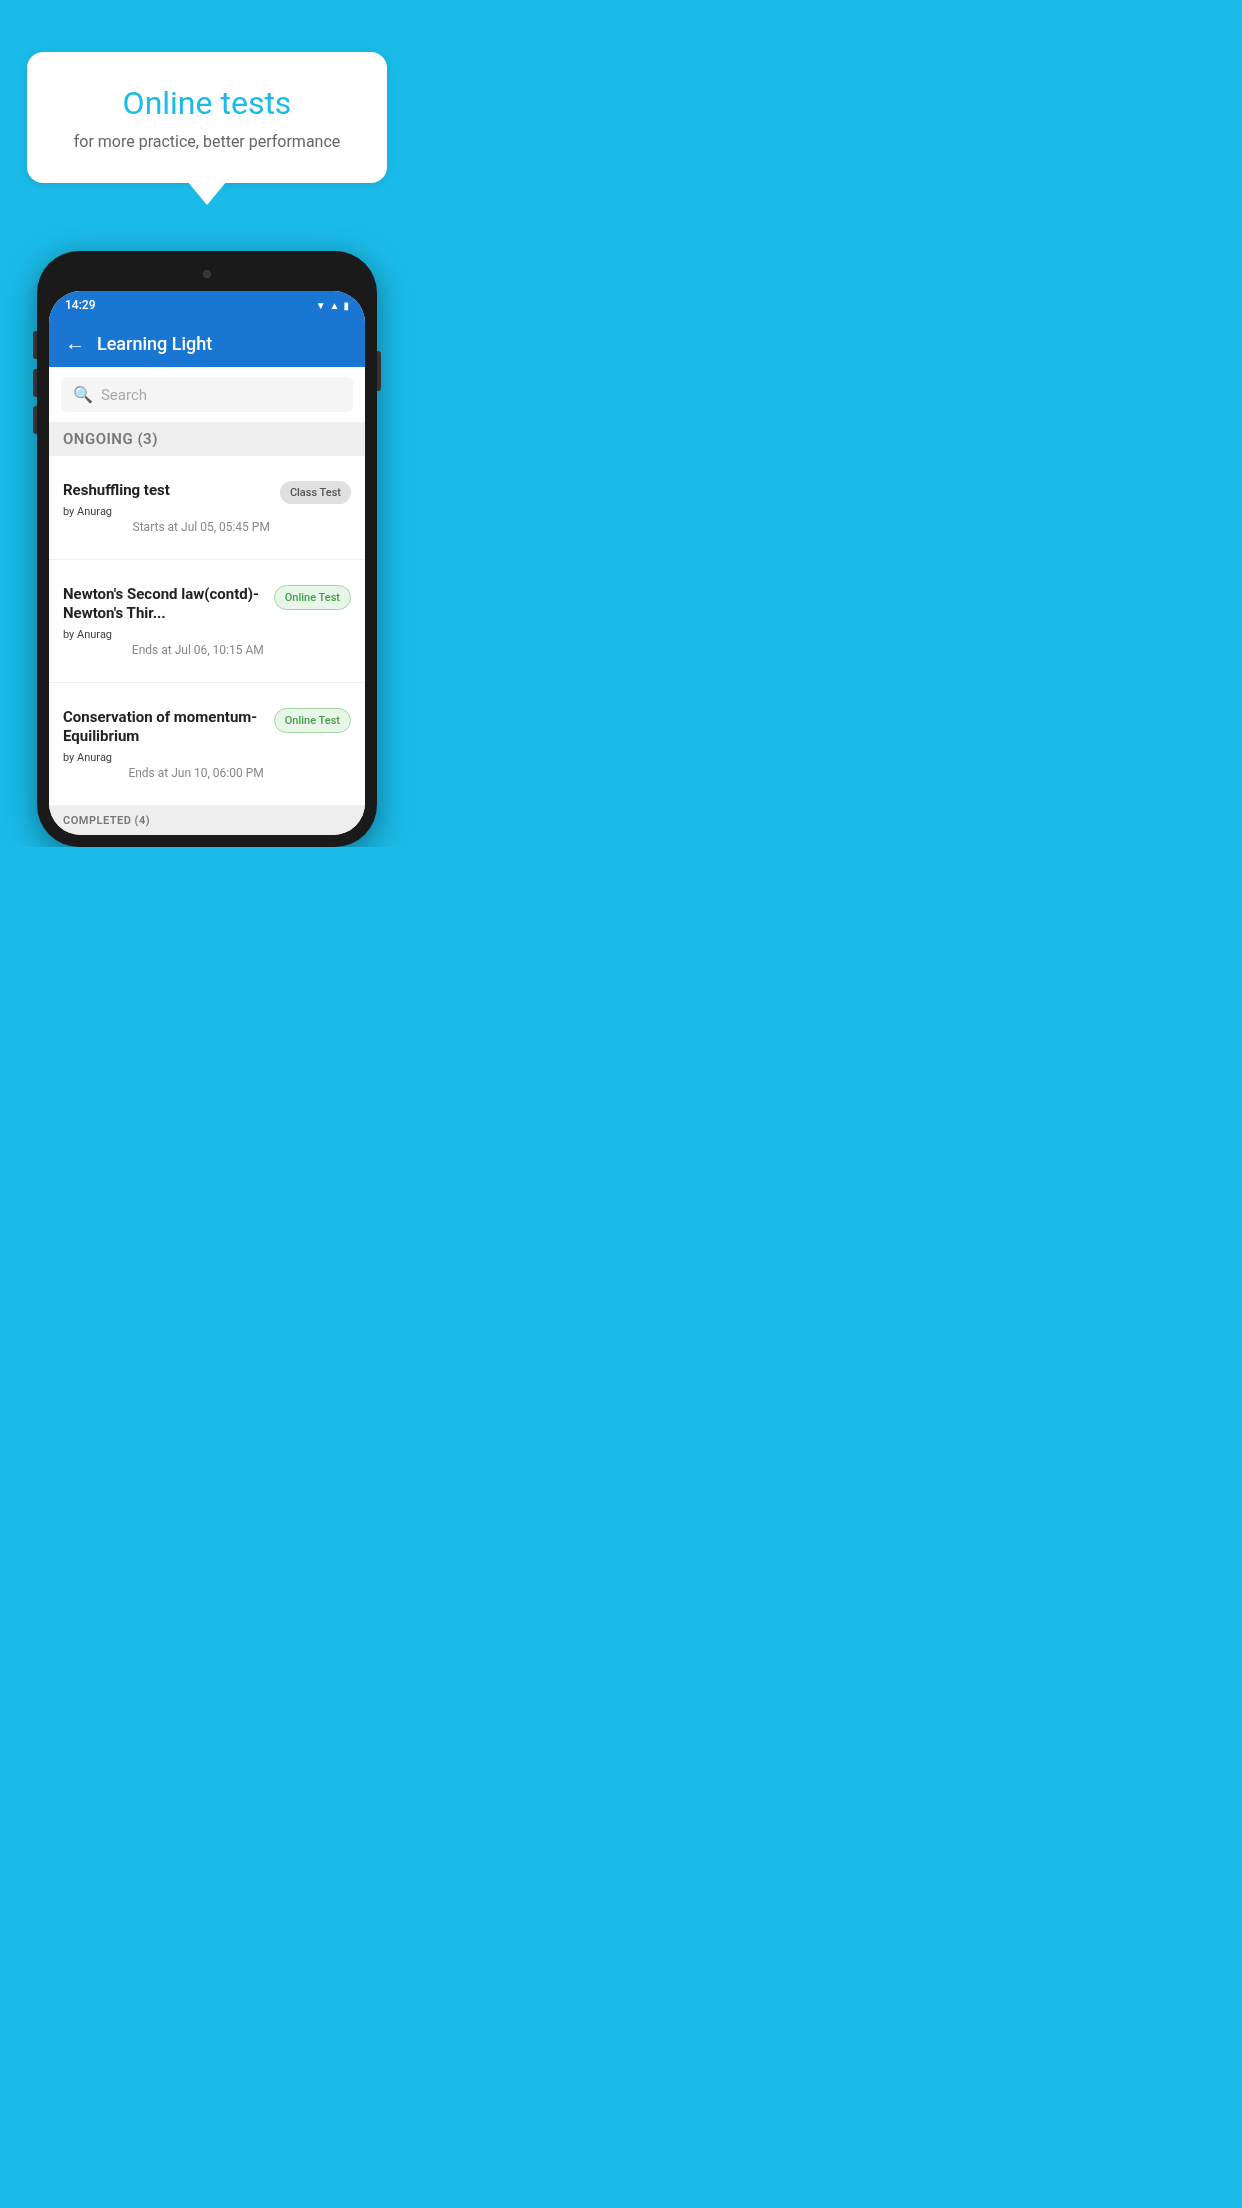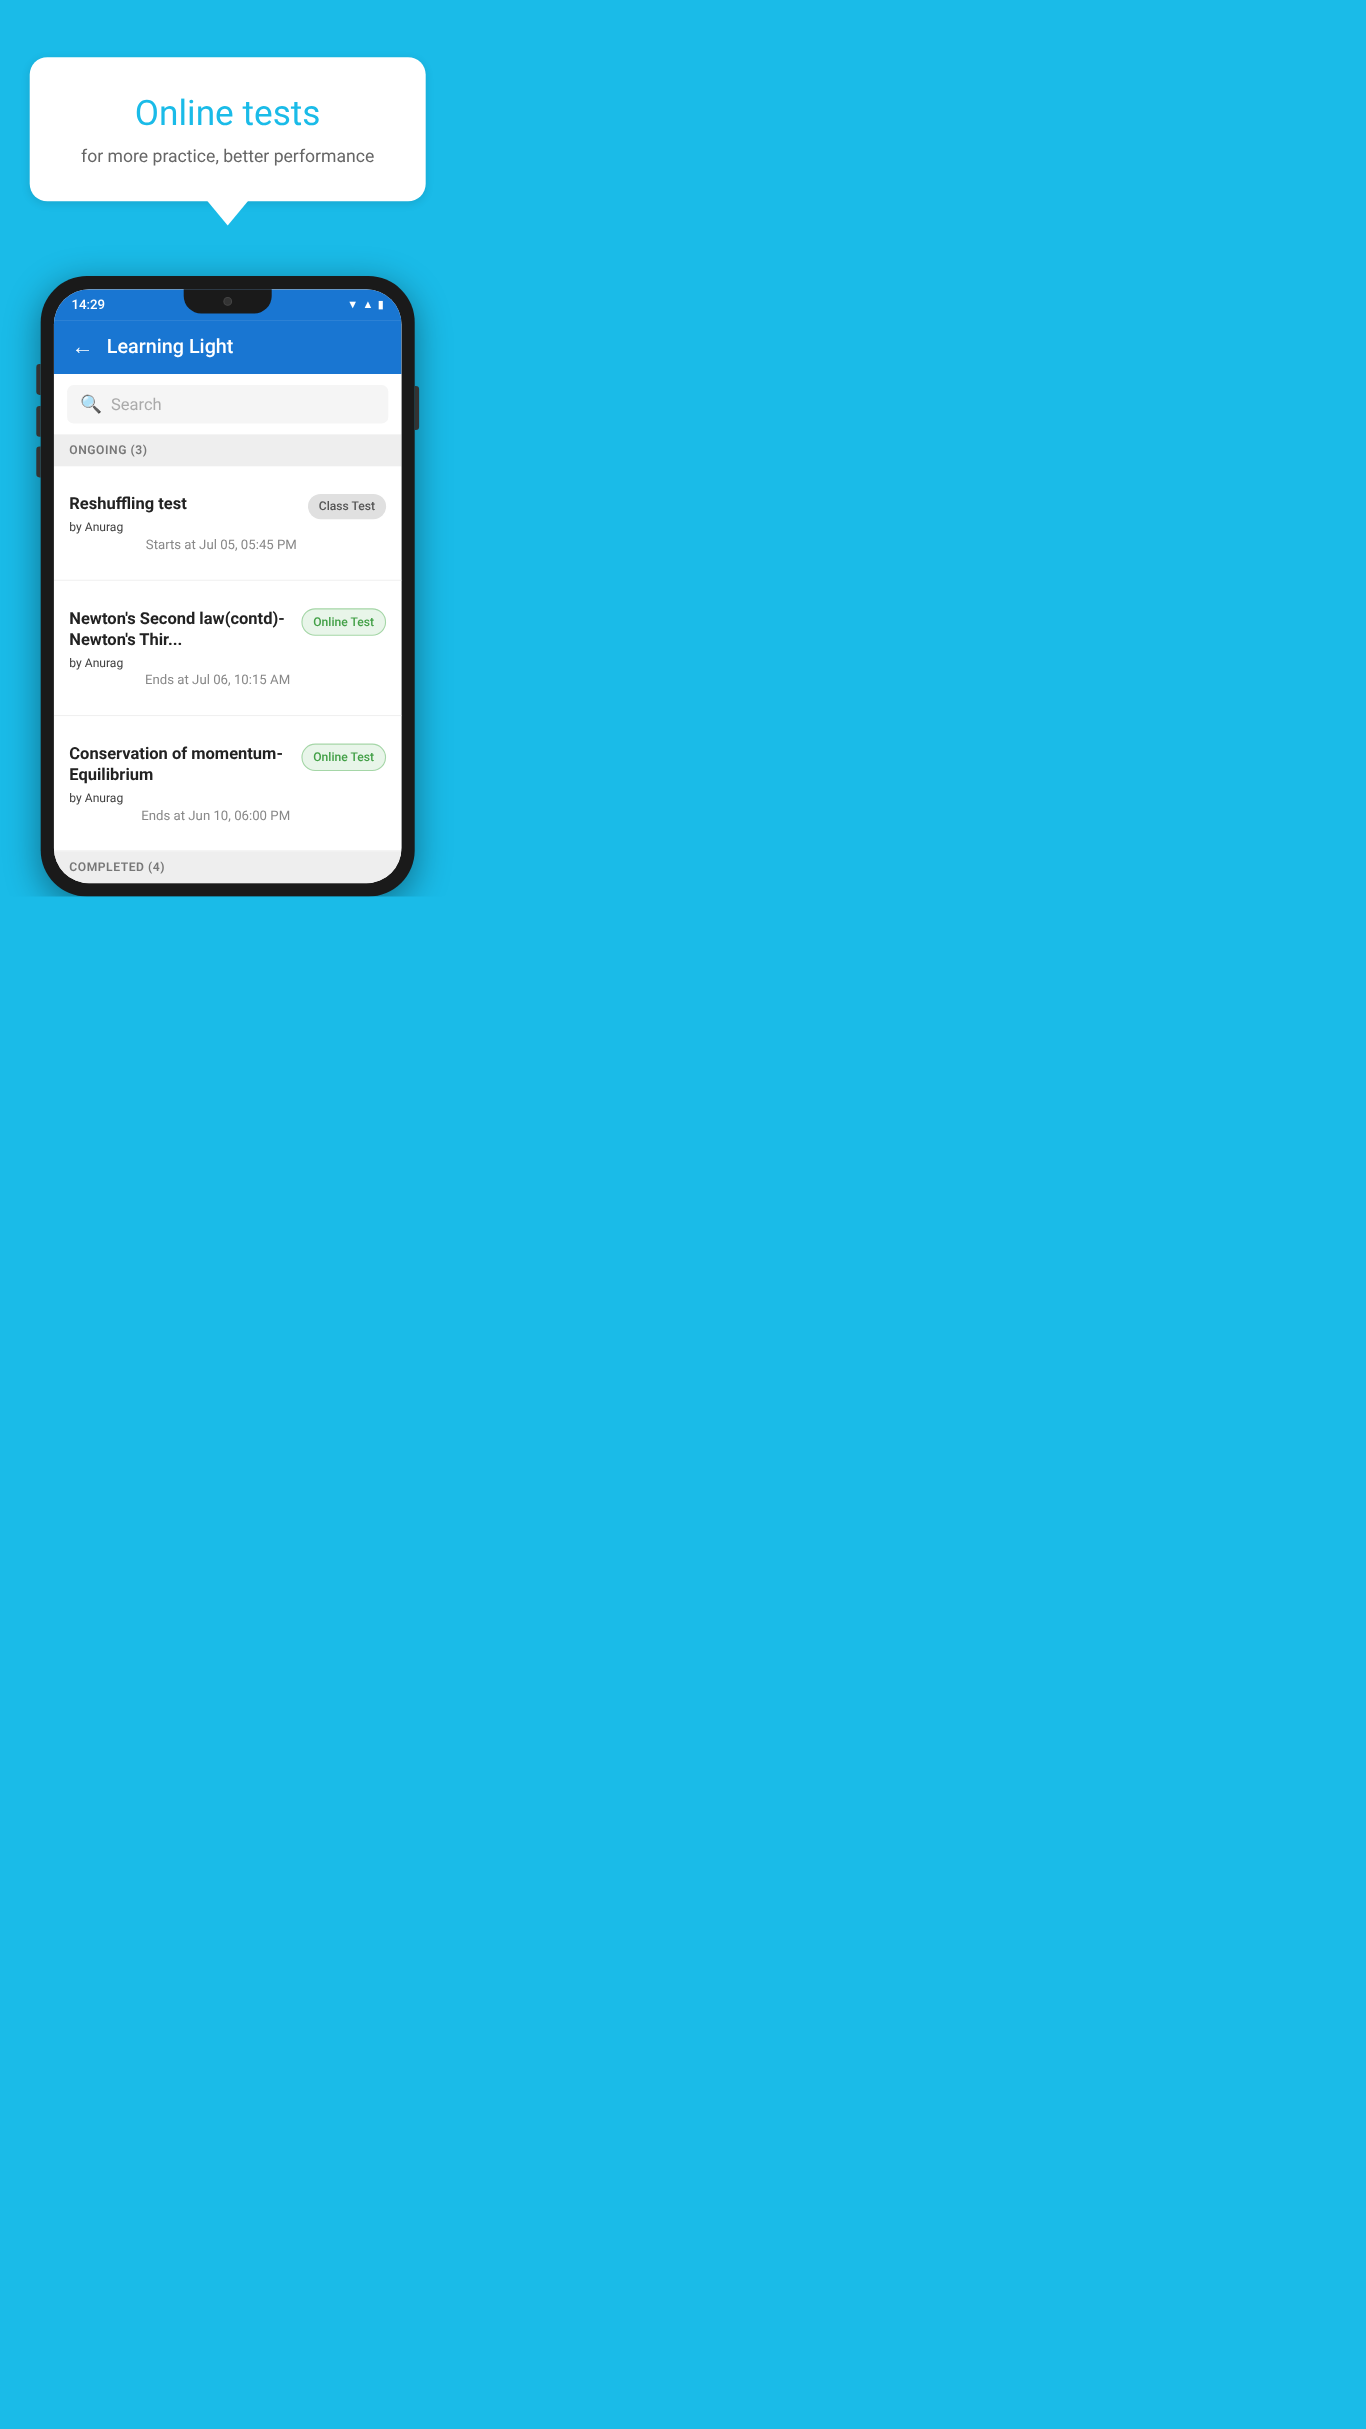--- a/index.html
+++ b/index.html
@@ -71,20 +71,21 @@
       padding: 12px;
       box-shadow: 0 8px 32px rgba(0,0,0,0.4);
       position: relative;
     }
 
     .phone-screen {
       background: #f5f5f5;
       border-radius: 32px;
       overflow: hidden;
       width: 100%;
+      margin-top: 28px;
     }
 
     
     .status-bar {
       background: #1976D2;
       height: 28px;
       display: flex;
       align-items: center;
       justify-content: space-between;
       padding: 0 16px;
@@ -207,21 +208,21 @@
 
     .search-placeholder {
       color: #aaa;
       font-size: 15px;
     }
 
     
     .section-header {
       background: #eeeeee;
       padding: 8px 14px;
-      font-size: 11px;
+      font-size: 15px;
       font-weight: 600;
       color: #777;
       letter-spacing: 0.5px;
     }
 
     
     .tests-list {
       background: white;
     }
 

